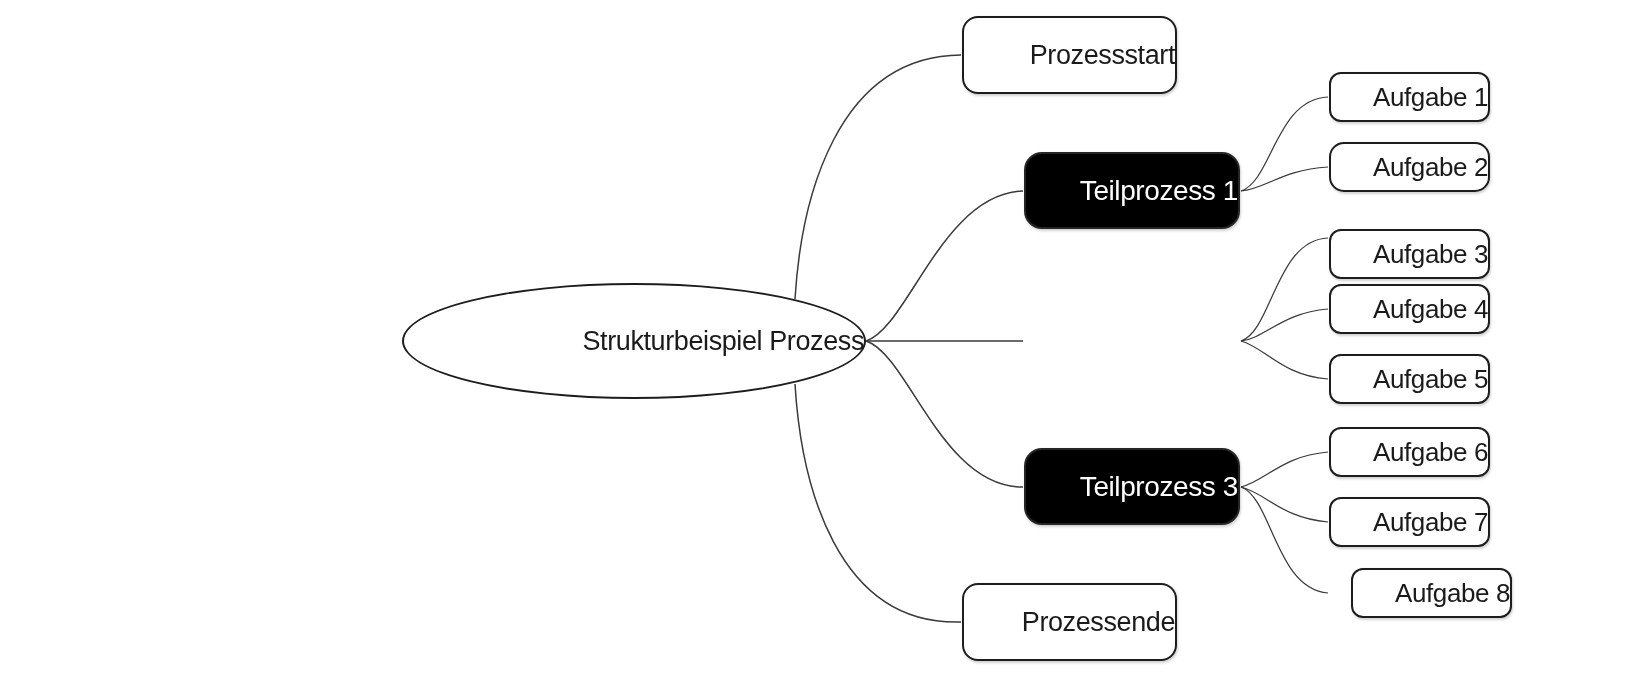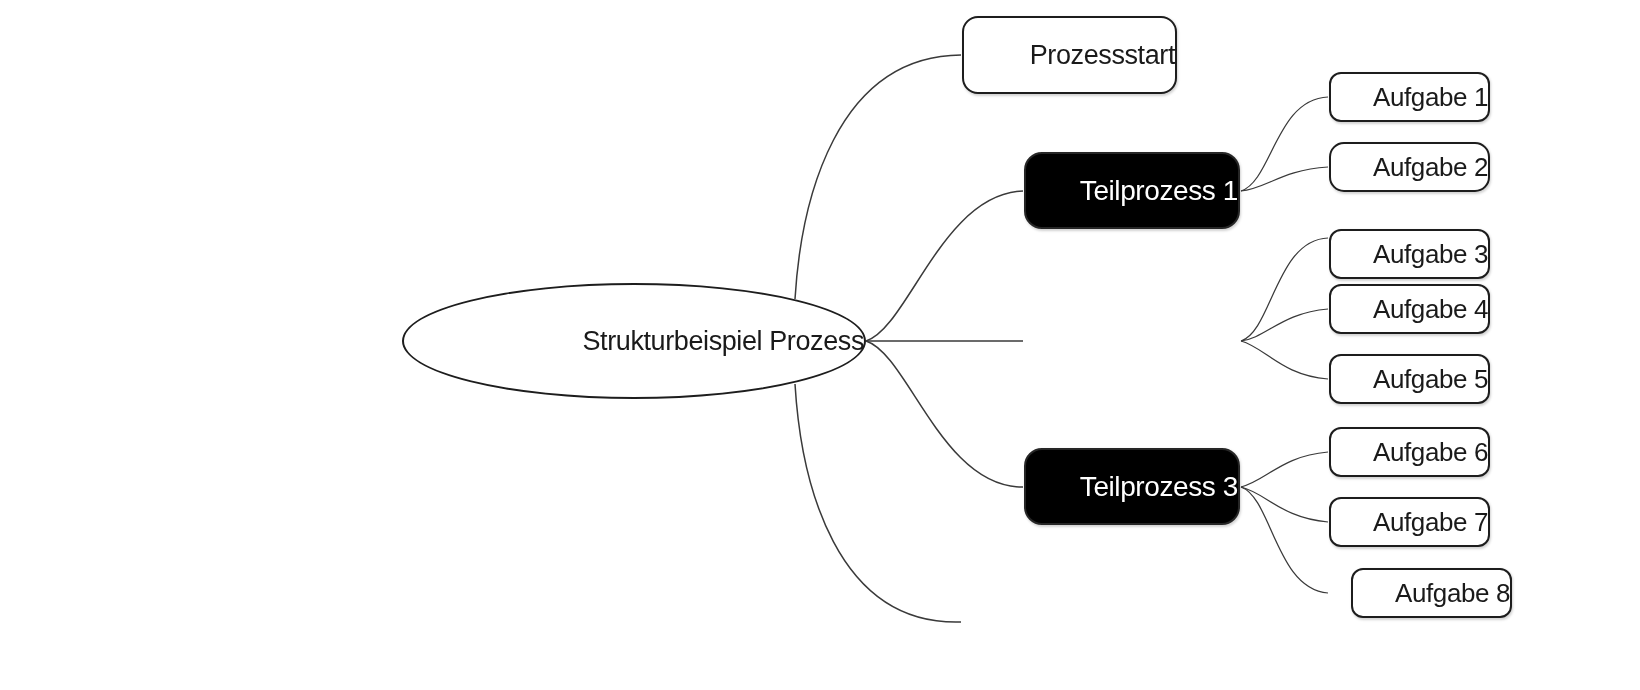--- a/index.html
+++ b/index.html
@@ -118,20 +118,23 @@
 
   <div class="node subprocess" id="node-teilprozess-1">
     <span>Teilprozess 1</span>
   </div>
 
 
   <div class="node subprocess" id="node-teilprozess-3">
     <span>Teilprozess 3</span>
   </div>
 
+  <div class="node endpoint" id="node-prozessende">
+    <span>Prozessende</span>
+  </div>
 
   <div class="node task" id="node-aufgabe-1">
     <span>Aufgabe 1</span>
   </div>
 
   <div class="node task" id="node-aufgabe-2">
     <span>Aufgabe 2</span>
   </div>
 
   <div class="node task" id="node-aufgabe-3">

